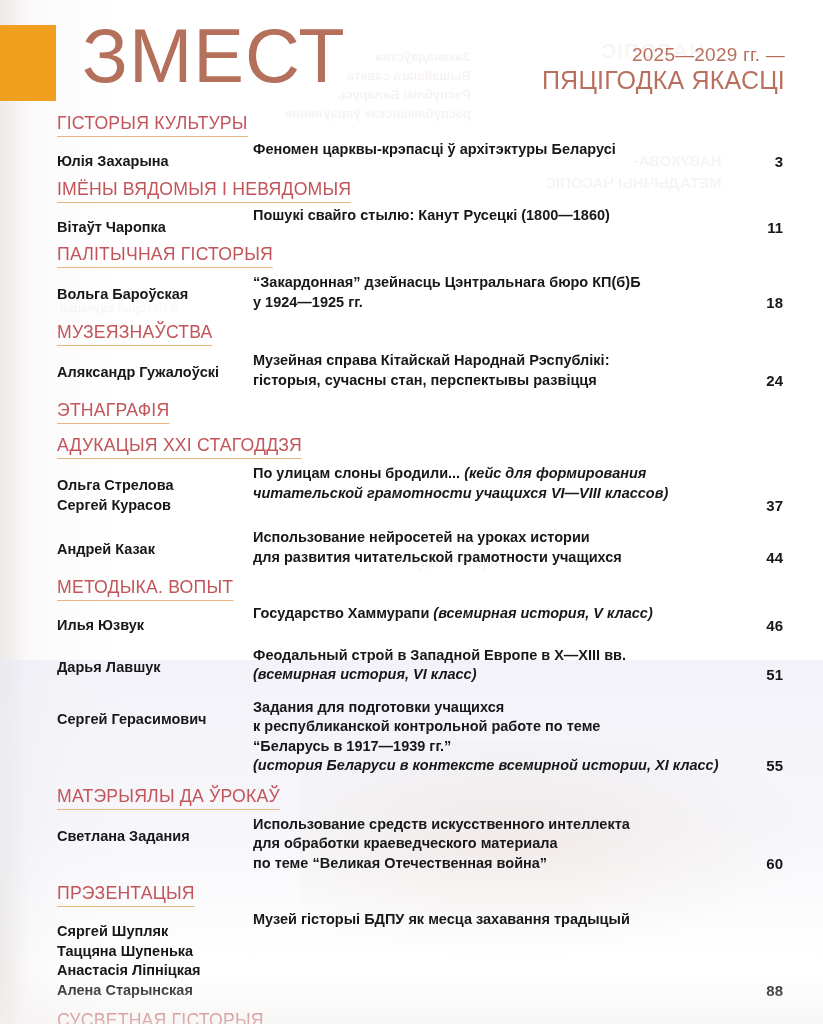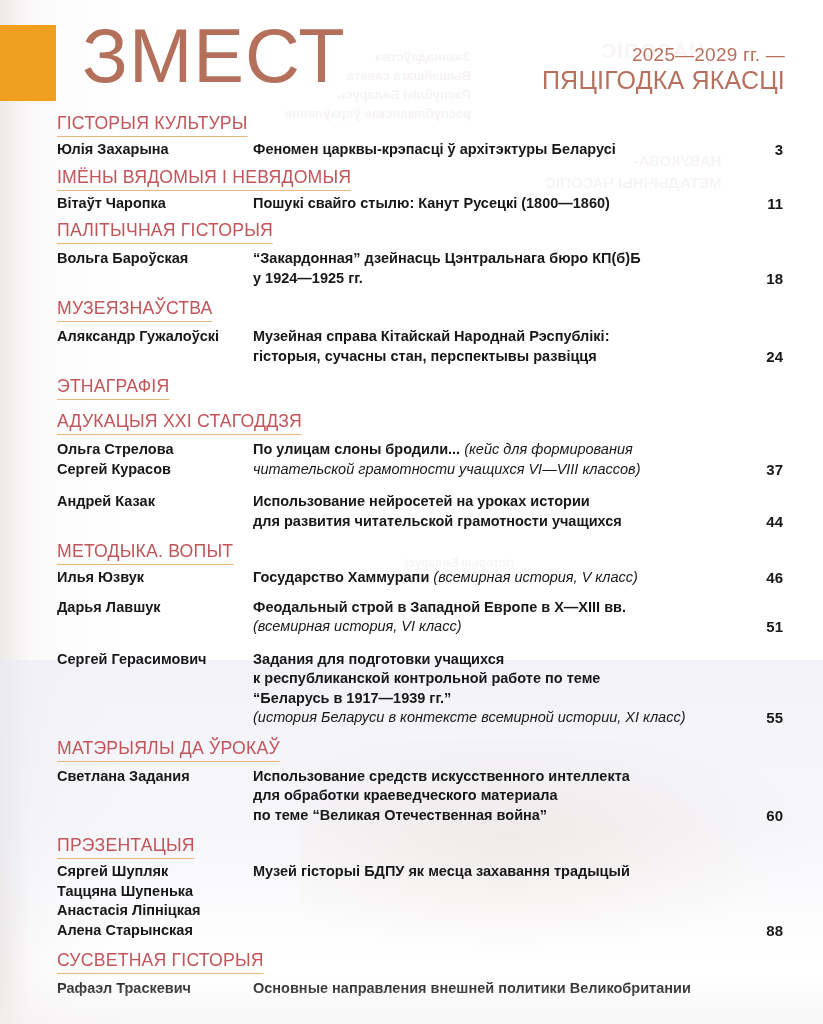--- a/index.html
+++ b/index.html
@@ -133,28 +133,29 @@
     color: #18181a;
     padding-top: 4px;
   }
   .entry.tight { padding-top: 2px; }
 
   .authors {
     flex: 0 0 196px;
     font-weight: bold;
     line-height: 19.5px;
     white-space: pre-line;
+    margin-top: 12px;
   }
   .titles {
     flex: 1 1 auto;
     line-height: 19.5px;
     font-weight: bold;
     padding-right: 8px;
   }
-  .titles .it { font-style: italic; font-weight: normal; }
+  .titles .it { font-style: italic; font-weight: bold; }
   .pageno {
     flex: 0 0 50px;
     text-align: right;
     font-weight: bold;
     font-size: 15px;
     align-self: flex-end;
     line-height: 19.5px;
   }
   .spacer-6 { height: 6px; }
   .spacer-9 { height: 9px; }

